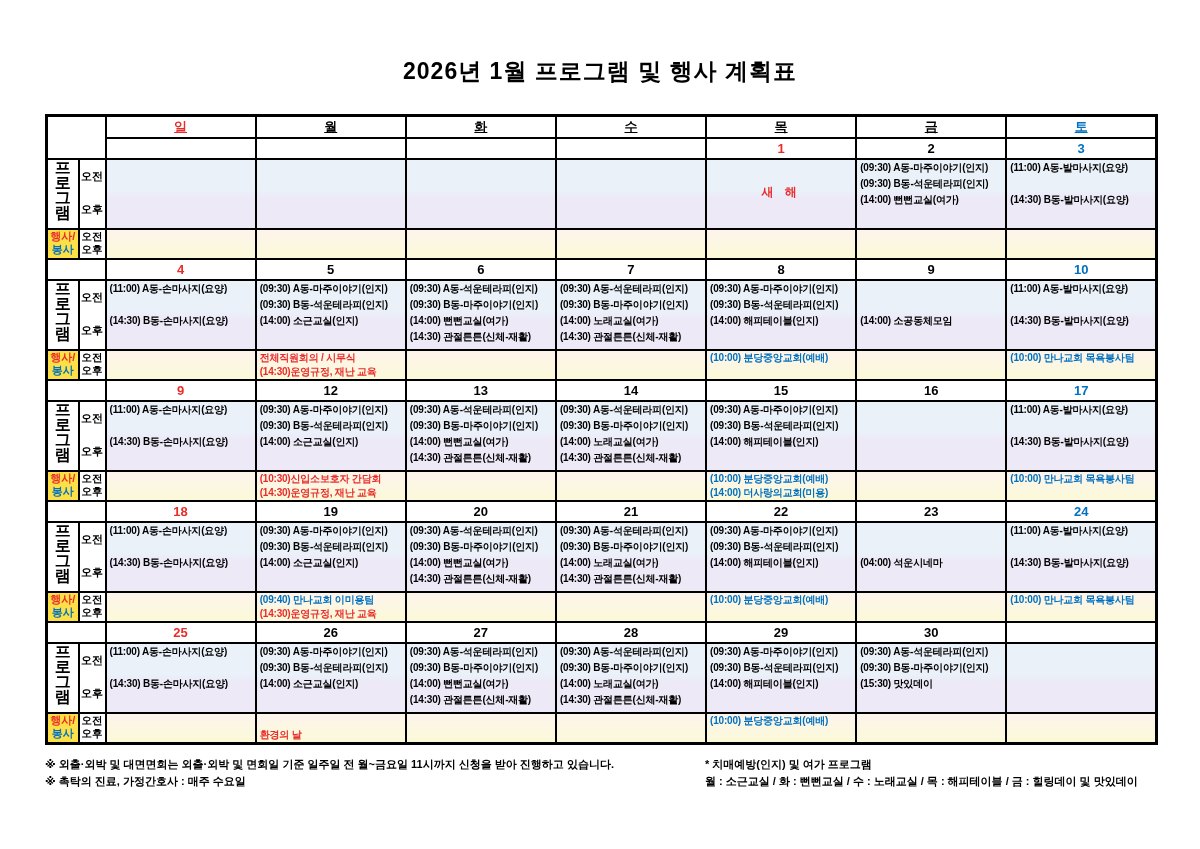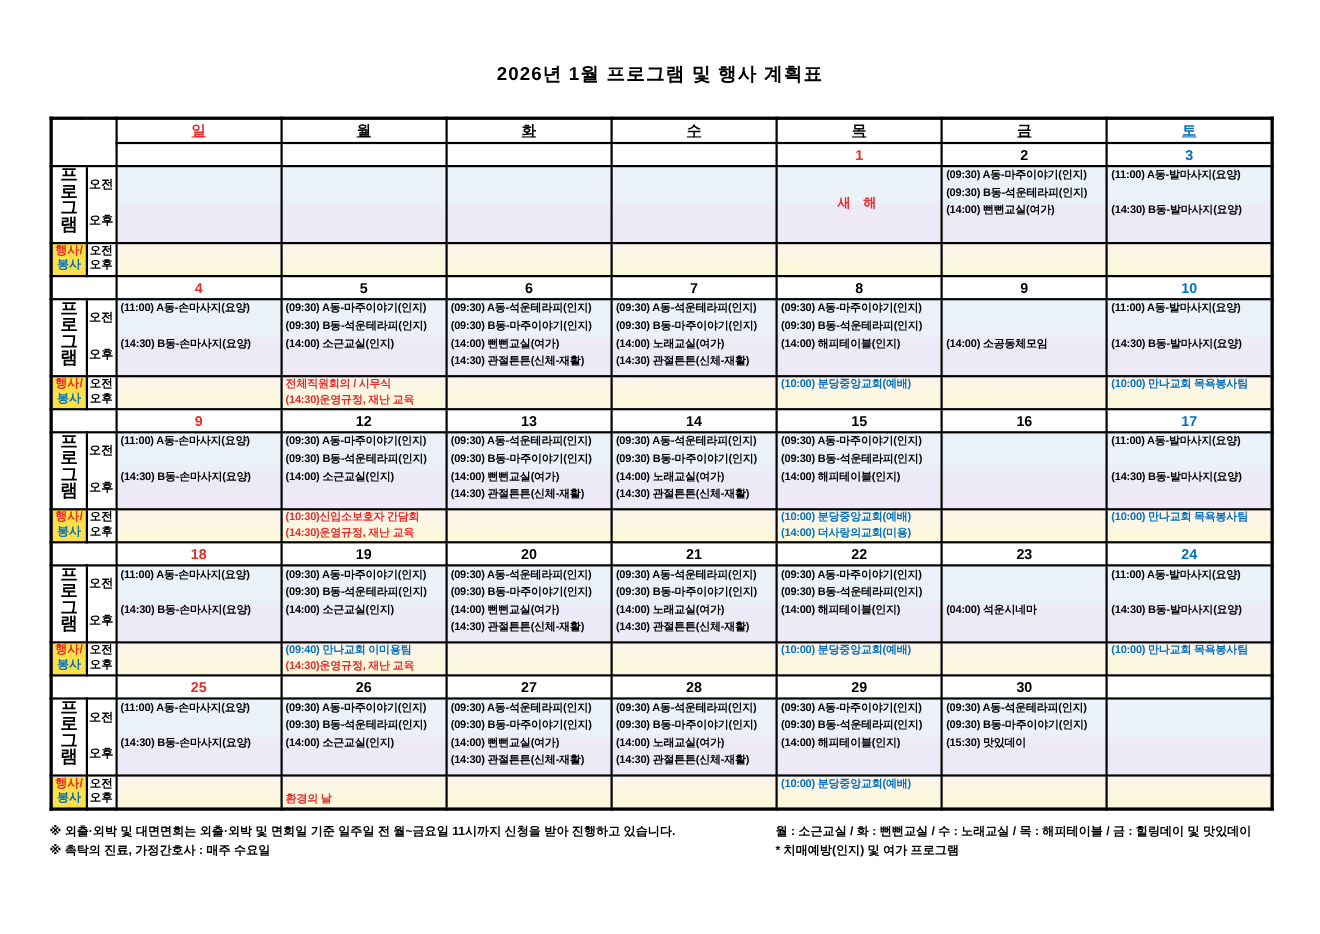--- a/index.html
+++ b/index.html
@@ -8,21 +8,21 @@
     --evt_top:#fdf4ec; --evt_bottom:#fbf9d8;
   }
   *{box-sizing:border-box;}
   html,body{margin:0;padding:0;}
   body{
     width:1200px;height:849px;background:#ffffff;overflow:hidden;
     font-family:"Liberation Sans","DejaVu Sans",sans-serif;color:#000;
   }
   .page{width:1200px;height:849px;padding-top:56px;}
   h1.title{
-    margin:0;text-align:center;font-size:17px;font-weight:800;
+    margin:0;text-align:center;font-size:23px;font-weight:800;
     letter-spacing:1px;color:#000;
   }
   .tablewrap{margin:27px 0 0 45px;width:1113px;}
   table.cal{
     border-collapse:collapse;table-layout:fixed;width:1113px;
     border:3px solid #000;
   }
   table.cal td{border:2px solid #000;padding:0;vertical-align:top;overflow:hidden;}
   td.corner{background:#fff;}
   td.dayname{
@@ -596,17 +596,17 @@
         </tbody>
     </table>
   </div>
 
   <div class="footnotes">
     <div class="left">
       <div>※ 외출·외박 및 대면면회는 외출·외박 및 면회일 기준 일주일 전 월~금요일 11시까지 신청을 받아 진행하고 있습니다.</div>
       <div>※ 촉탁의 진료, 가정간호사 : 매주 수요일</div>
     </div>
     <div class="right">
+      <div>* 치매예방(인지) 및 여가 프로그램</div>
       <div>월 : 소근교실 / 화 : 뻔뻔교실 / 수 : 노래교실 / 목 : 해피테이블 / 금 : 힐링데이 및 맛있데이</div>
-      <div>* 치매예방(인지) 및 여가 프로그램</div>
     </div>
   </div>
 </div>
 
 </body></html>

